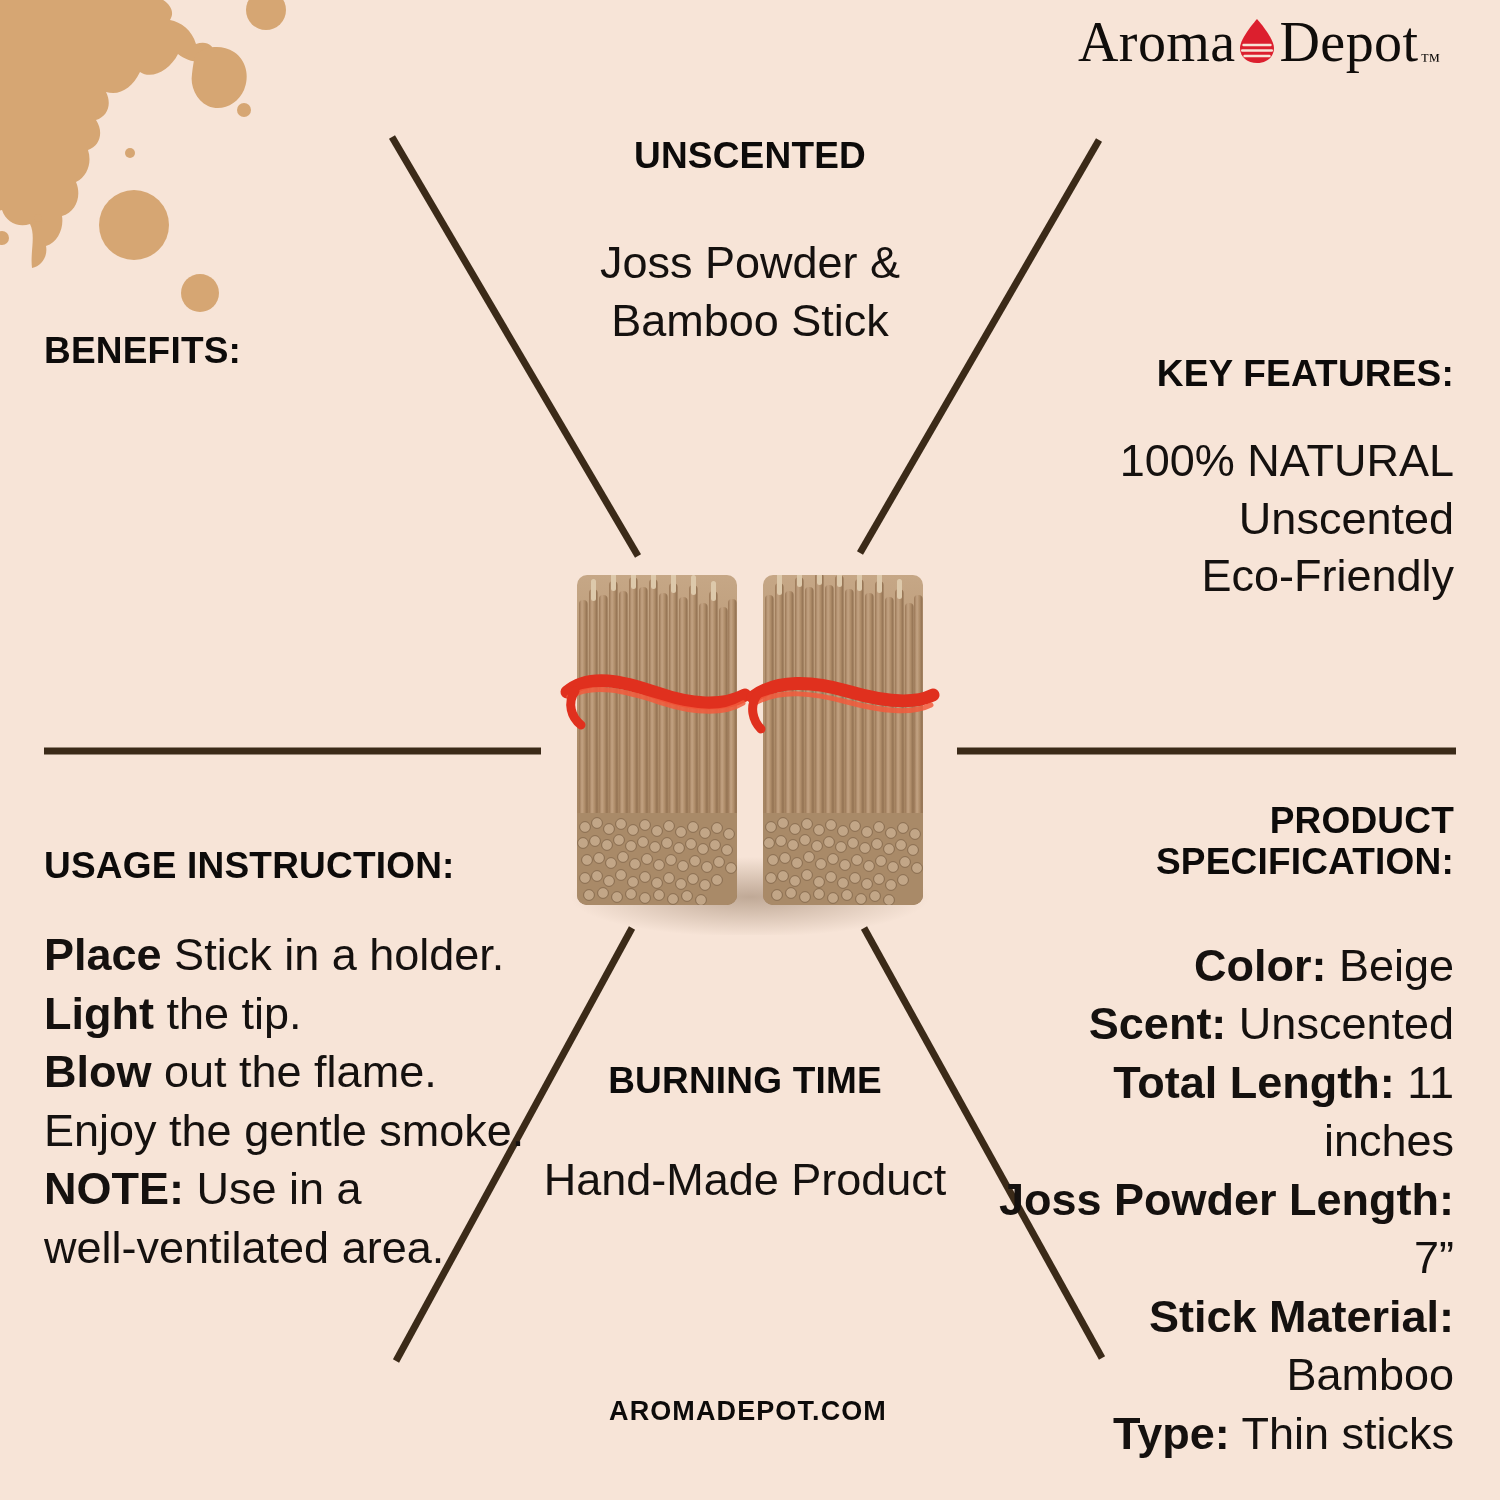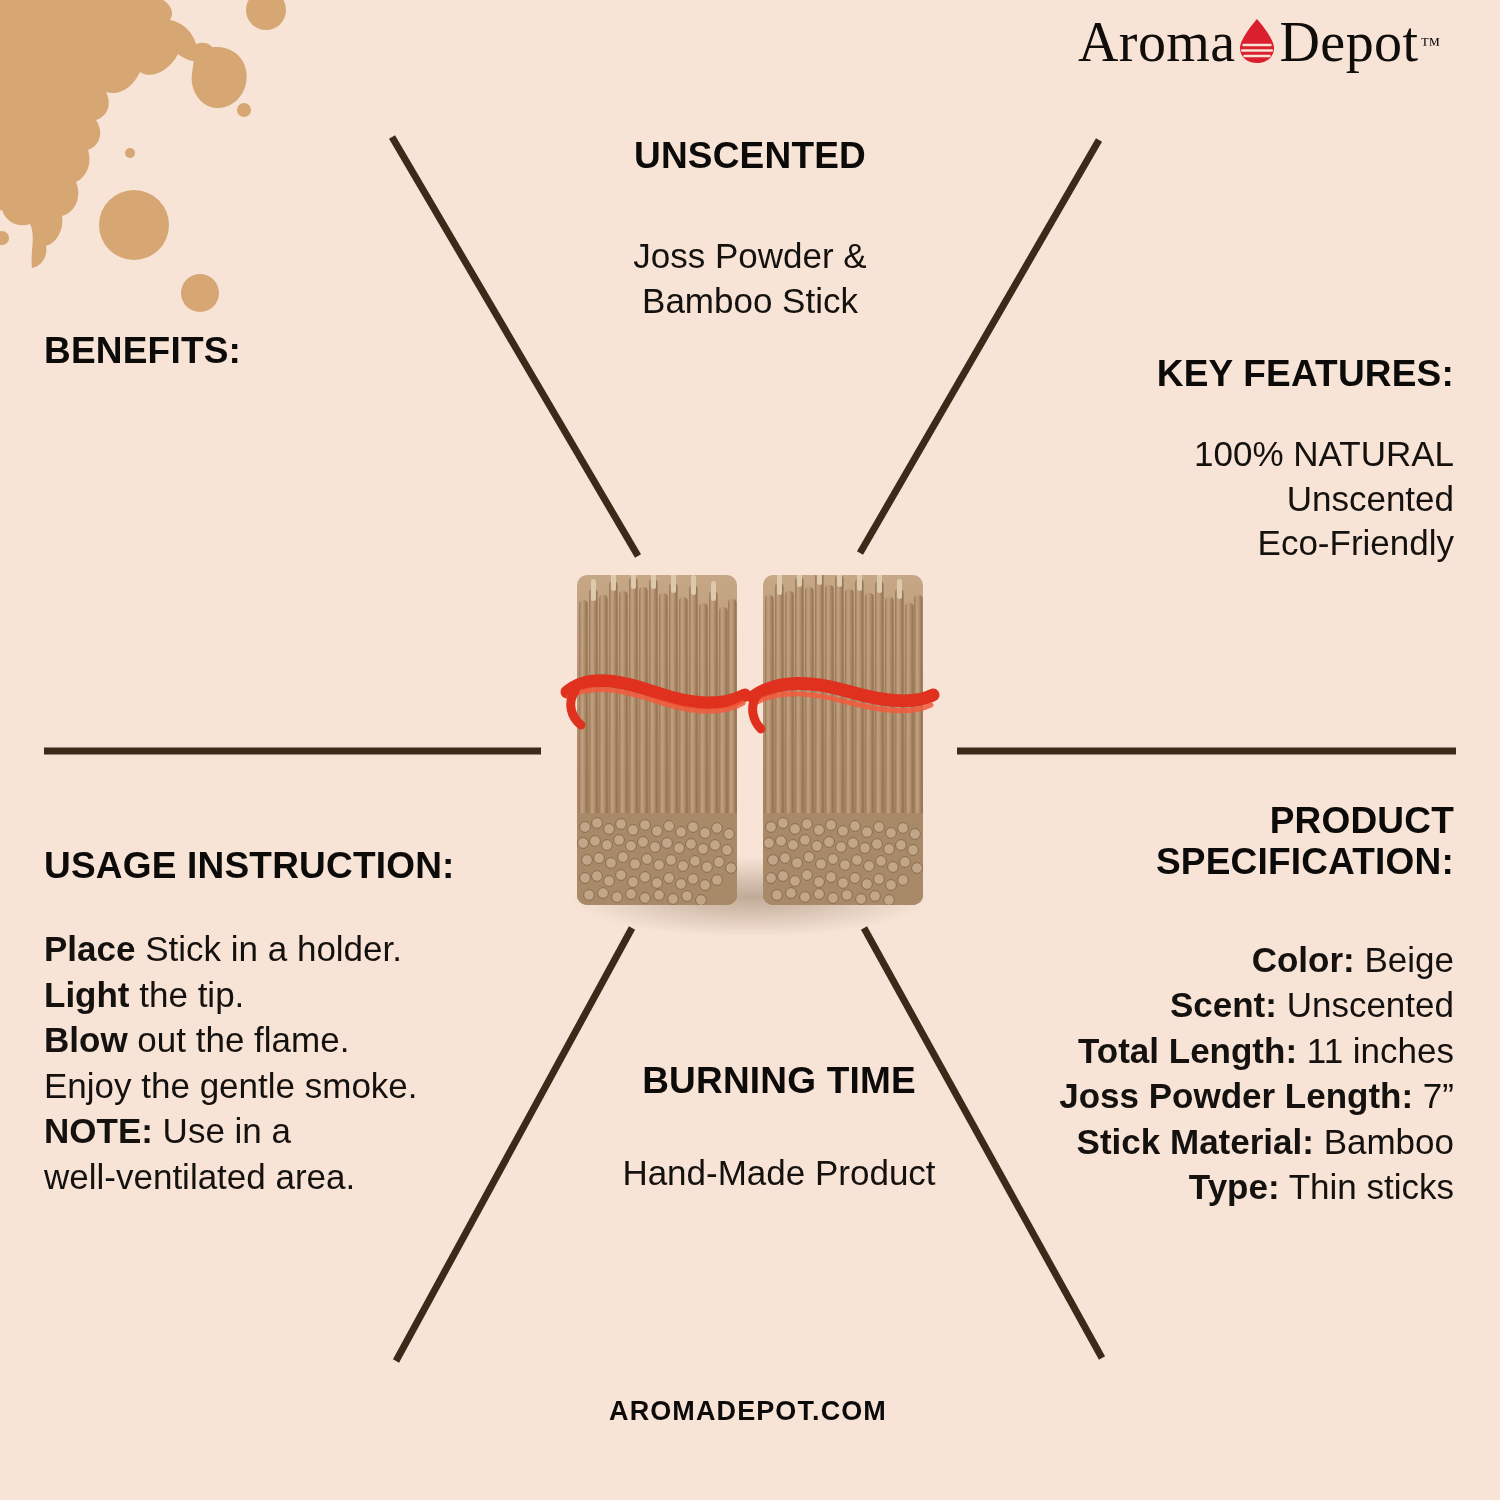--- a/index.html
+++ b/index.html
@@ -12,21 +12,21 @@
     position:relative;
   }
   .stage{position:absolute;inset:0;width:1500px;height:1500px;}
 
   
   .splatter{position:absolute;left:0;top:0;width:330px;height:330px;z-index:1;pointer-events:none;}
 
   
   .logo{
     position:absolute;right:60px;top:14px;z-index:6;
-    display:flex;align-items:center;
+    display:flex;align-items:flex-end;
   }
   .logo-text{
     font-family:"Liberation Serif", serif;
     font-size:56px;line-height:1;
     color:#100d0b;letter-spacing:0.4px;
     display:flex;align-items:center;
   }
   .logo-drop{display:inline-block;margin:0 4px 0 2px;position:relative;top:3px;}
   .logo-tm{
     font-family:"Liberation Serif", serif;
@@ -40,21 +40,21 @@
   .product{
     position:absolute;left:545px;top:545px;width:410px;height:390px;z-index:3;
   }
 
   
   .blk{position:absolute;z-index:5;}
   .hd{
     font-weight:bold;font-size:37px;letter-spacing:0.2px;line-height:1.12;
     margin:0 0 34px 0;color:#0d0b0a;
   }
-  .bd{font-size:35px;line-height:1.27;color:#15110f;}
+  .bd{font-size:45px;line-height:1.27;color:#15110f;}
   .bd b{font-weight:bold;}
 
   
   #blk-unscented{left:500px;top:135px;width:500px;text-align:center;}
   #blk-unscented .hd{margin-bottom:58px;}
 
   
   #blk-benefits{left:44px;top:330px;width:440px;text-align:left;}
   #blk-benefits .hd{margin-bottom:36px;}
 
@@ -66,21 +66,21 @@
   #blk-usage{left:44px;top:845px;width:510px;text-align:left;}
   #blk-usage .hd{margin-bottom:40px;}
   #blk-usage .bd{line-height:1.30;}
 
   
   #blk-spec{right:46px;top:800px;width:470px;text-align:right;}
   #blk-spec .hd{margin-bottom:54px;}
   #blk-spec .bd{line-height:1.30;}
 
   
-  #blk-burning{left:529px;top:1060px;width:500px;text-align:center;}
+  #blk-burning{left:495px;top:1060px;width:500px;text-align:center;}
   #blk-burning .hd{margin-bottom:50px;}
 
   
   #footer-url{
     position:absolute;left:0;right:4px;top:1396px;z-index:5;
     text-align:center;font-weight:bold;font-size:27px;letter-spacing:1.1px;color:#0d0b0a;
   }
 </style>
 </head>
 <body>

